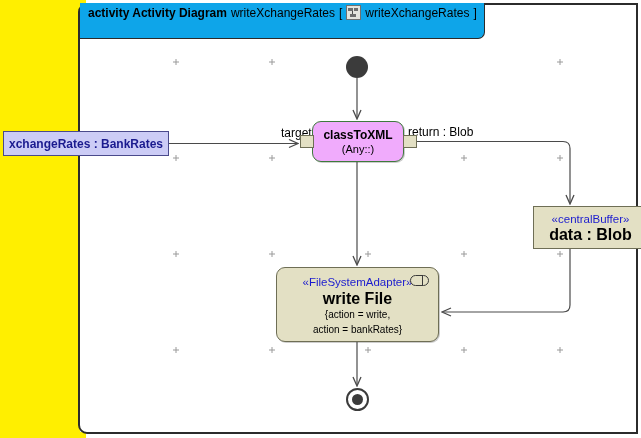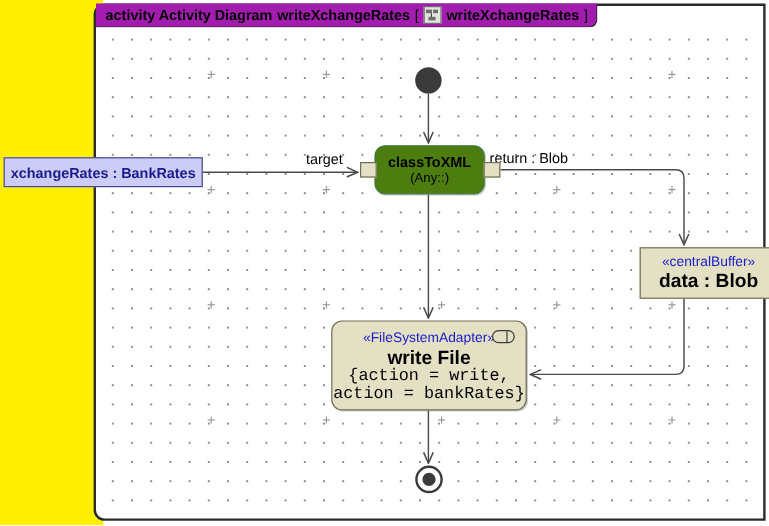--- a/index.html
+++ b/index.html
@@ -52,36 +52,36 @@
     width: 556px; height: 410px;
     overflow: hidden;
     pointer-events: none;
   }
 
   
   #title-tab {
     position: absolute;
     left: 80px; top: 3px;
     height: 19px;
-    padding: 0 7px 0 8px;
+    padding: 0 7px 16px 8px;
     display: flex;
     align-items: center;
     gap: 4px;
-    background: #a21caf;
+    background: #0ea5e9;
     border: 1px solid #2b2b2b;
     border-top: none;
     border-left: none;
     border-radius: 0 0 7px 0;
     white-space: nowrap;
     font-size: 12px;
     color: #000000;
     z-index: 6;
   }
   #title-tab .kw { font-weight: bold; }
-  #title-tab .nm { font-weight: bold; }
+  #title-tab .nm { font-weight: normal; }
   #title-tab .brk { font-weight: normal; }
   .tab-icon {
     display: inline-block;
     width: 13px; height: 13px;
     position: relative;
     border: 1px solid #707070;
     background: #e4e4de;
     vertical-align: middle;
     flex: 0 0 auto;
   }
@@ -108,21 +108,21 @@
   }
   #obj-bankrates .lbl {
     font-size: 12px; font-weight: bold; color: #1b1b8f;
     white-space: nowrap;
   }
 
   
   #act-classtoxml {
     left: 312px; top: 121px;
     width: 92px; height: 41px;
-    background: #4d7c0f;
+    background: #f0abfc;
     border: 1px solid #3f7a3d;
     border-radius: 9px;
     display: flex; flex-direction: column;
     align-items: center; justify-content: center;
     z-index: 4;
     box-shadow: 1px 1px 0 rgba(90,90,90,0.30);
   }
   #act-classtoxml .t1 { font-size: 12px; font-weight: bold; color:#000; line-height: 14px;}
   #act-classtoxml .t2 { font-size: 11px; font-weight: normal; color:#000; line-height: 14px;}
 
@@ -159,21 +159,21 @@
     border: 1px solid #6e6e55;
     border-radius: 9px;
     z-index: 4;
     box-shadow: 1px 1px 0 rgba(90,90,90,0.30);
     display: flex; flex-direction: column;
     align-items: center; justify-content: center;
     padding-top: 2px;
   }
   #act-writefile .st { font-size: 11.5px; color:#1b1bcf; line-height: 16px; }
   #act-writefile .nm { font-size: 16px; font-weight: bold; color:#000; line-height: 17px; }
-  #act-writefile .ln { font-size: 14px; color:#000; line-height: 15px; font-family: Liberation Mono, monospace; }
+  #act-writefile .ln { font-size: 10px; color:#000; line-height: 15px; }
   #wf-badge {
     position: absolute;
     right: 9px; top: 7px;
     width: 19px; height: 11px;
     border: 1px solid #3a3a3a;
     border-radius: 6px;
     background: #e3e0c4;
     box-sizing: border-box;
   }
   #wf-badge::after {
@@ -212,21 +212,21 @@
 
   
   .edge-label {
     position: absolute;
     font-size: 12px;
     color: #000;
     white-space: nowrap;
     z-index: 5;
     background: transparent;
   }
-  #lbl-target { left: 255px; top: 126px; }
+  #lbl-target { left: 281px; top: 126px; }
   #lbl-return { left: 408px; top: 125px; }
 
   
   #edges {
     position: absolute;
     left: 0; top: 0;
     width: 641px; height: 438px;
     z-index: 3;
     pointer-events: none;
   }

